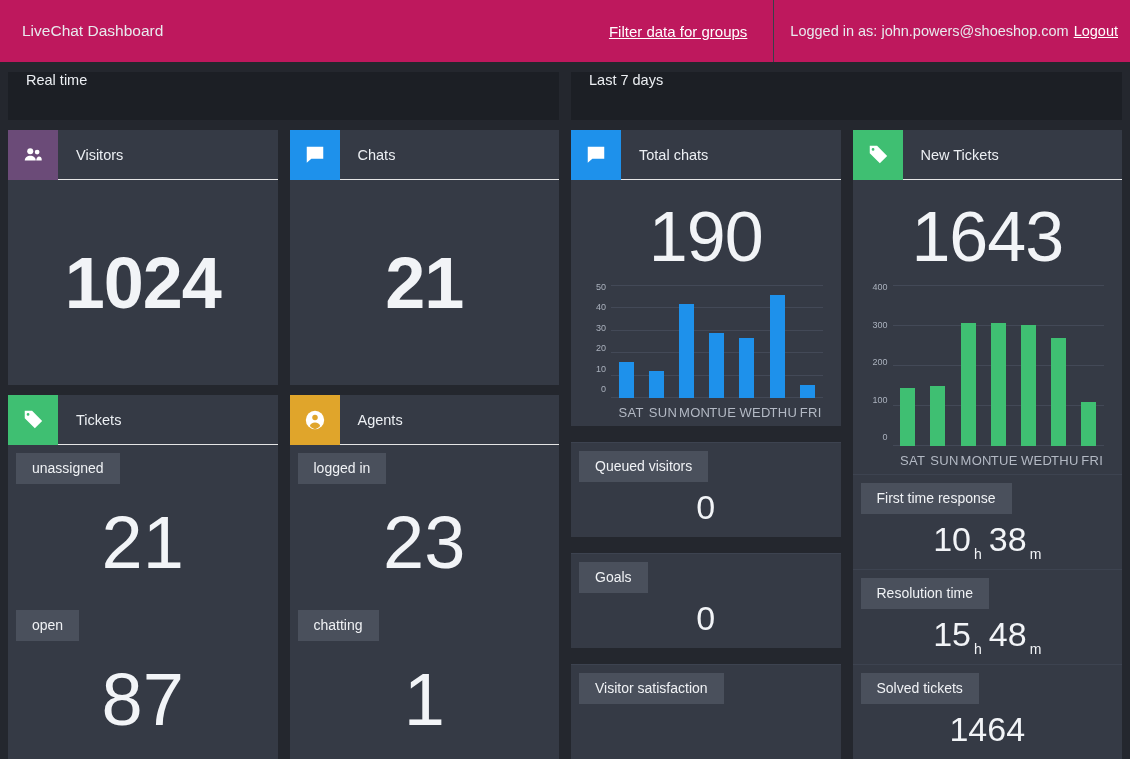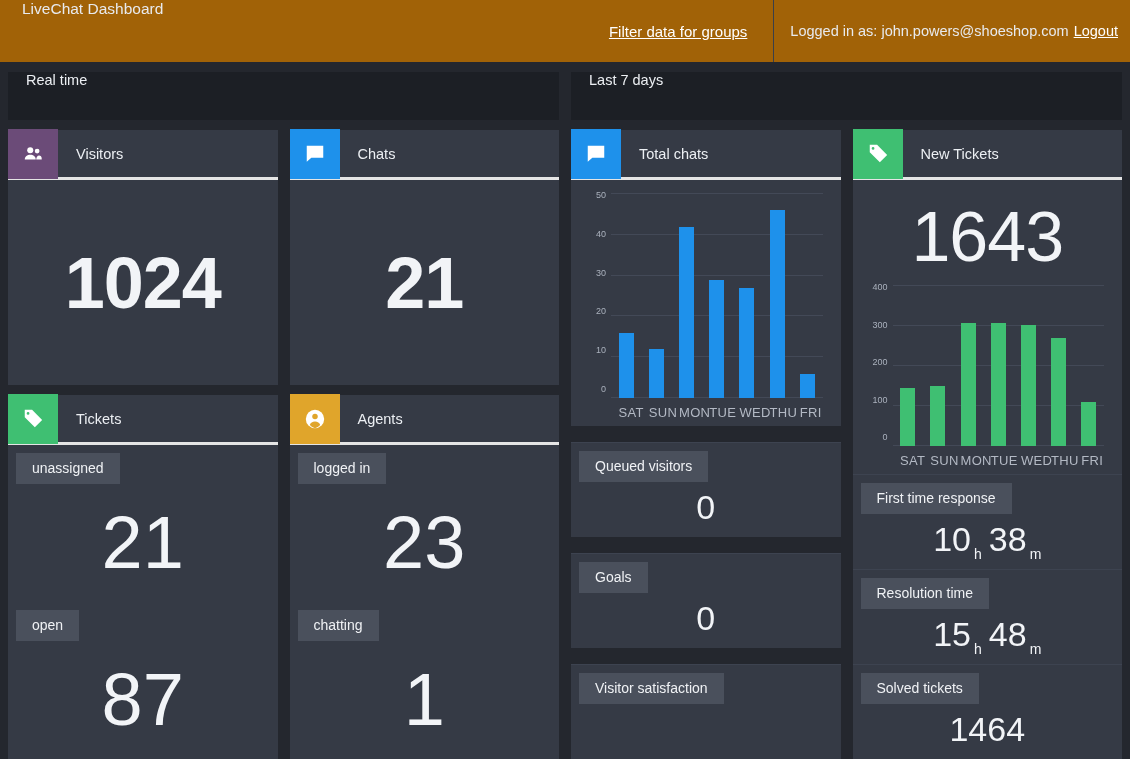--- a/index.html
+++ b/index.html
@@ -7,23 +7,23 @@
     width: 1130px; height: 759px;
     background: #24272e;
     font-family: "Liberation Sans", sans-serif;
     color: #eceff3;
     overflow: hidden;
   }
 
   
   .topbar {
     height: 62px;
-    background: #a16207;
-    display: flex;
-    align-items: flex-start;
+    background: #be185d;
+    display: flex;
+    align-items: center;
     position: relative;
   }
   .topbar-title {
     font-size: 15.5px;
     color: #e8eaee;
     padding-left: 22px;
     white-space: nowrap;
   }
   .topbar-right {
     margin-left: auto;
@@ -91,21 +91,21 @@
     display: flex;
     flex-direction: column;
     position: relative;
     min-width: 0;
   }
 
   .card-head {
     height: 50px;
     display: flex;
     align-items: center;
-    border-bottom: 3px solid #e5e5e5;
+    border-bottom: 1px solid #e5e5e5;
   }
   .card-icon {
     width: 50px; height: 50px;
     flex: 0 0 50px;
     display: flex;
     align-items: center;
     justify-content: center;
   }
   .card-icon svg { width: 22px; height: 22px; fill: #ffffff; display:block; }
   .card-title {
@@ -344,20 +344,21 @@
       <div class="column" style="flex:1;min-width:0;gap:16px;">
         <div class="card chart-card">
           <div class="card-head">
             <div class="card-icon" style="background:#1e91eb">
               <svg viewBox="0 0 24 24">
                   <path d="M3 3h18v13H8l-5 4.5z"></path>
                 </svg>
             </div>
             <div class="card-title">Total chats</div>
           </div>
+          <div class="chart-num">190</div>
           <div class="chart-wrap">
             <div class="chart-body">
               <div class="y-axis" id="y0">
                   <div>50</div>
                   <div>40</div>
                   <div>30</div>
                   <div>20</div>
                   <div>10</div>
                   <div>0</div>
                 </div>

